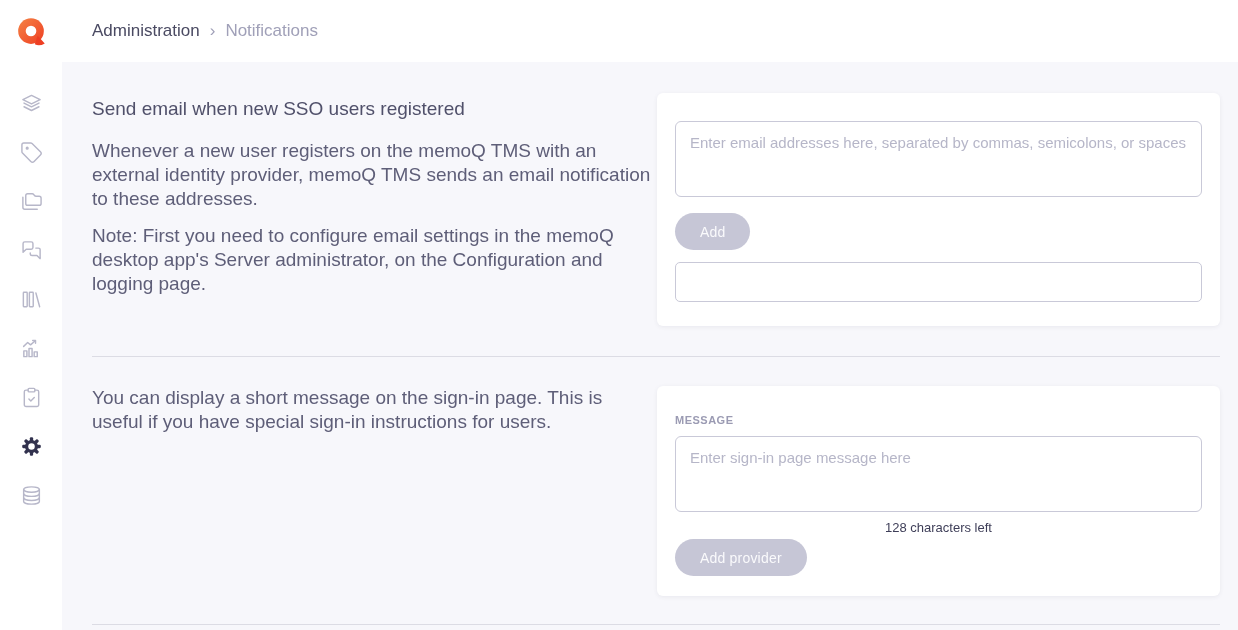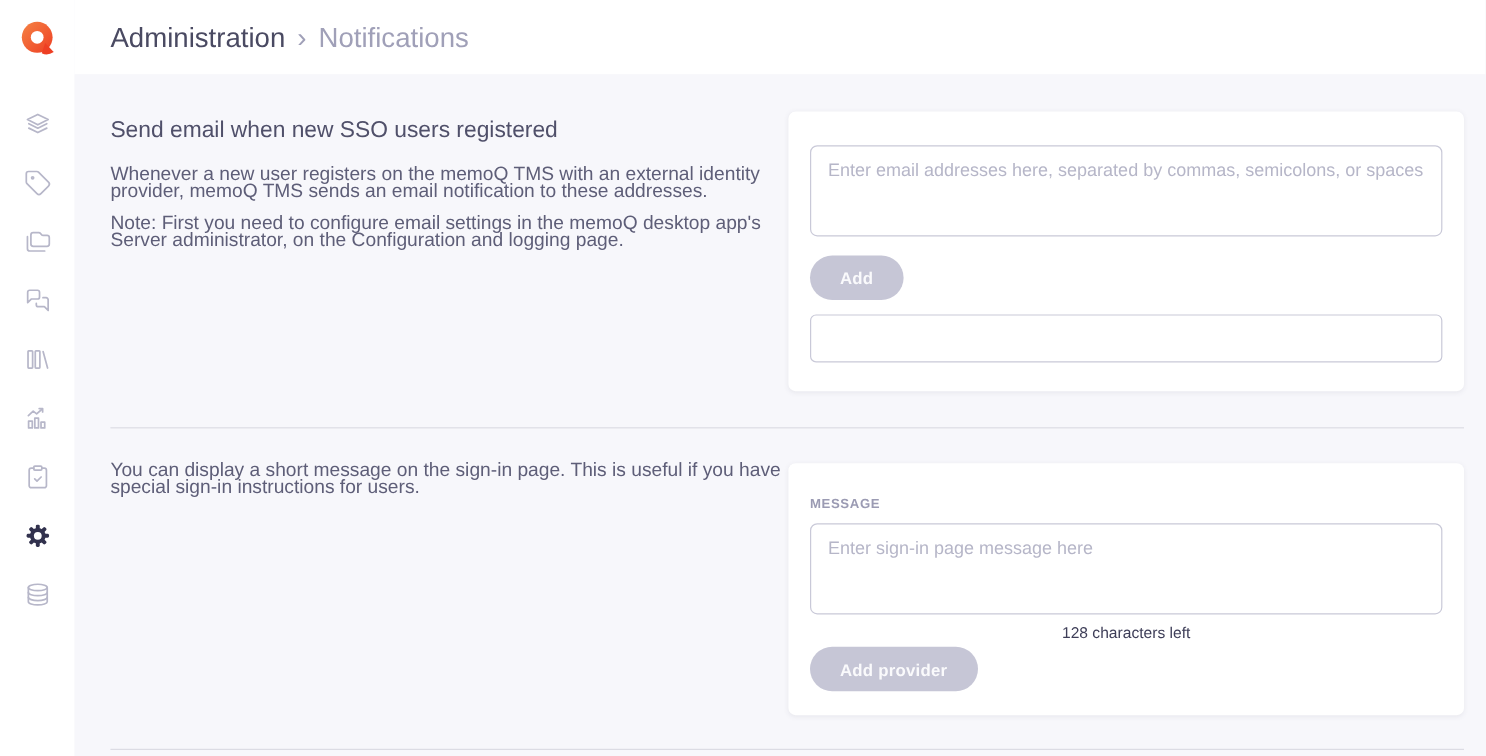--- a/index.html
+++ b/index.html
@@ -19,34 +19,34 @@
   .logo { margin-top:13px; width:38px; height:38px; cursor:pointer; }
   .nav-icons { margin-top:41px; display:flex; flex-direction:column; gap:26px; }
   .nav-item { width:23px; height:23px; cursor:pointer; }
   .nav-item svg { width:23px; height:23px; stroke:#b7b7c9; stroke-width:1.5; fill:none; stroke-linecap:round; stroke-linejoin:round; }
   .nav-item.active svg { stroke:none; }
   
   .topbar {
     position:absolute; left:62px; right:0; top:0; height:62px;
     background:#ffffff; display:flex; align-items:center; padding-left:30px;
   }
-  .breadcrumb { display:flex; align-items:center; gap:10px; font-size:23px; }
+  .breadcrumb { display:flex; align-items:center; gap:10px; font-size:17px; }
   .breadcrumb .parent { color:#4a4a62; cursor:pointer; }
   .breadcrumb .sep, .breadcrumb .current { color:#a0a0b8; }
   
   .content {
     position:absolute; left:62px; top:62px; right:0; bottom:0;
     background:#f7f7fb; padding:0 18px 0 30px;
   }
   .row { display:flex; justify-content:space-between; align-items:flex-start; }
   .row-1 { padding-top:31px; }
   .row-2 { padding-top:29px; }
   .col-text { width:566px; }
   .col-text h2 { font-size:19px; font-weight:normal; color:#50506a; margin:5px 0 19px; }
-  .col-text p { font-size:16px; line-height:14px; color:#5e5e78; margin:0 0 13px; }
+  .col-text p { font-size:19px; line-height:24px; color:#5e5e78; margin:0 0 13px; }
   .card {
     width:564px; background:#ffffff; border-radius:6px;
     padding:28px 18px 24px;
     box-shadow:0 1px 4px rgba(60,60,90,0.08);
   }
   .card-2 { padding-bottom:20px; }
   .field-label {
     font-size:11px; font-weight:bold; letter-spacing:.5px;
     color:#9b9bb3; margin-bottom:10px;
   }
@@ -54,21 +54,21 @@
     display:block; width:100%; height:76px;
     border:1px solid #c9c9d8; border-radius:6px;
     padding:12px 14px; font-size:15px; color:#4a4a62;
     resize:none; outline:none; background:#fff;
     font-family:"Liberation Sans", sans-serif;
   }
   .input-area::placeholder { color:#b6b6c8; opacity:1; }
   .pill-btn {
     margin-top:16px; display:inline-block;
     border:none; background:#c6c6d6; color:#fafafc;
-    font-weight:bold; font-size:14px; letter-spacing:.2px;
+    font-weight:normal; font-size:14px; letter-spacing:.2px;
     height:37px; padding:0 25px; border-radius:19px;
     font-family:"Liberation Sans", sans-serif; cursor:default;
   }
   .empty-list {
     margin-top:12px; height:40px;
     border:1px solid #c9c9d8; border-radius:5px; background:#fff;
   }
   .chars-left {
     margin-top:8px; font-size:13px; color:#3e3e58; text-align:center; height:15px;
   }

